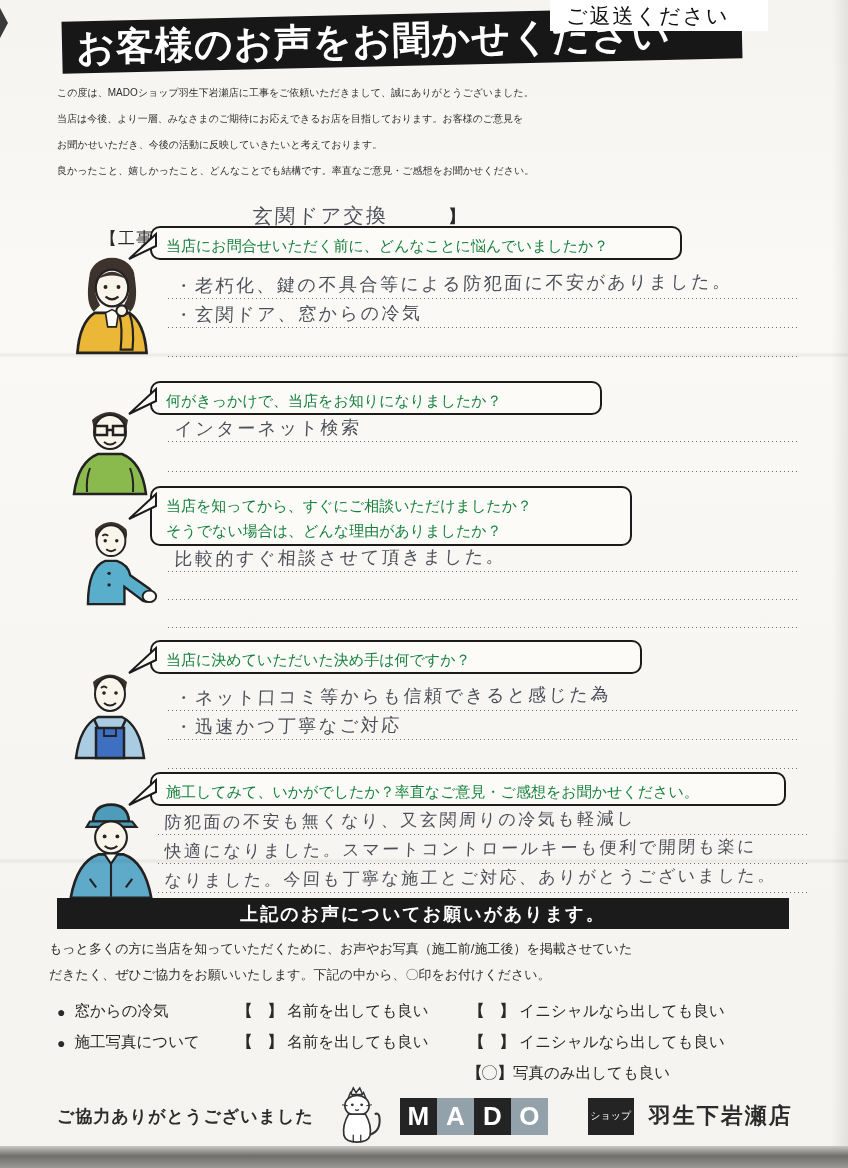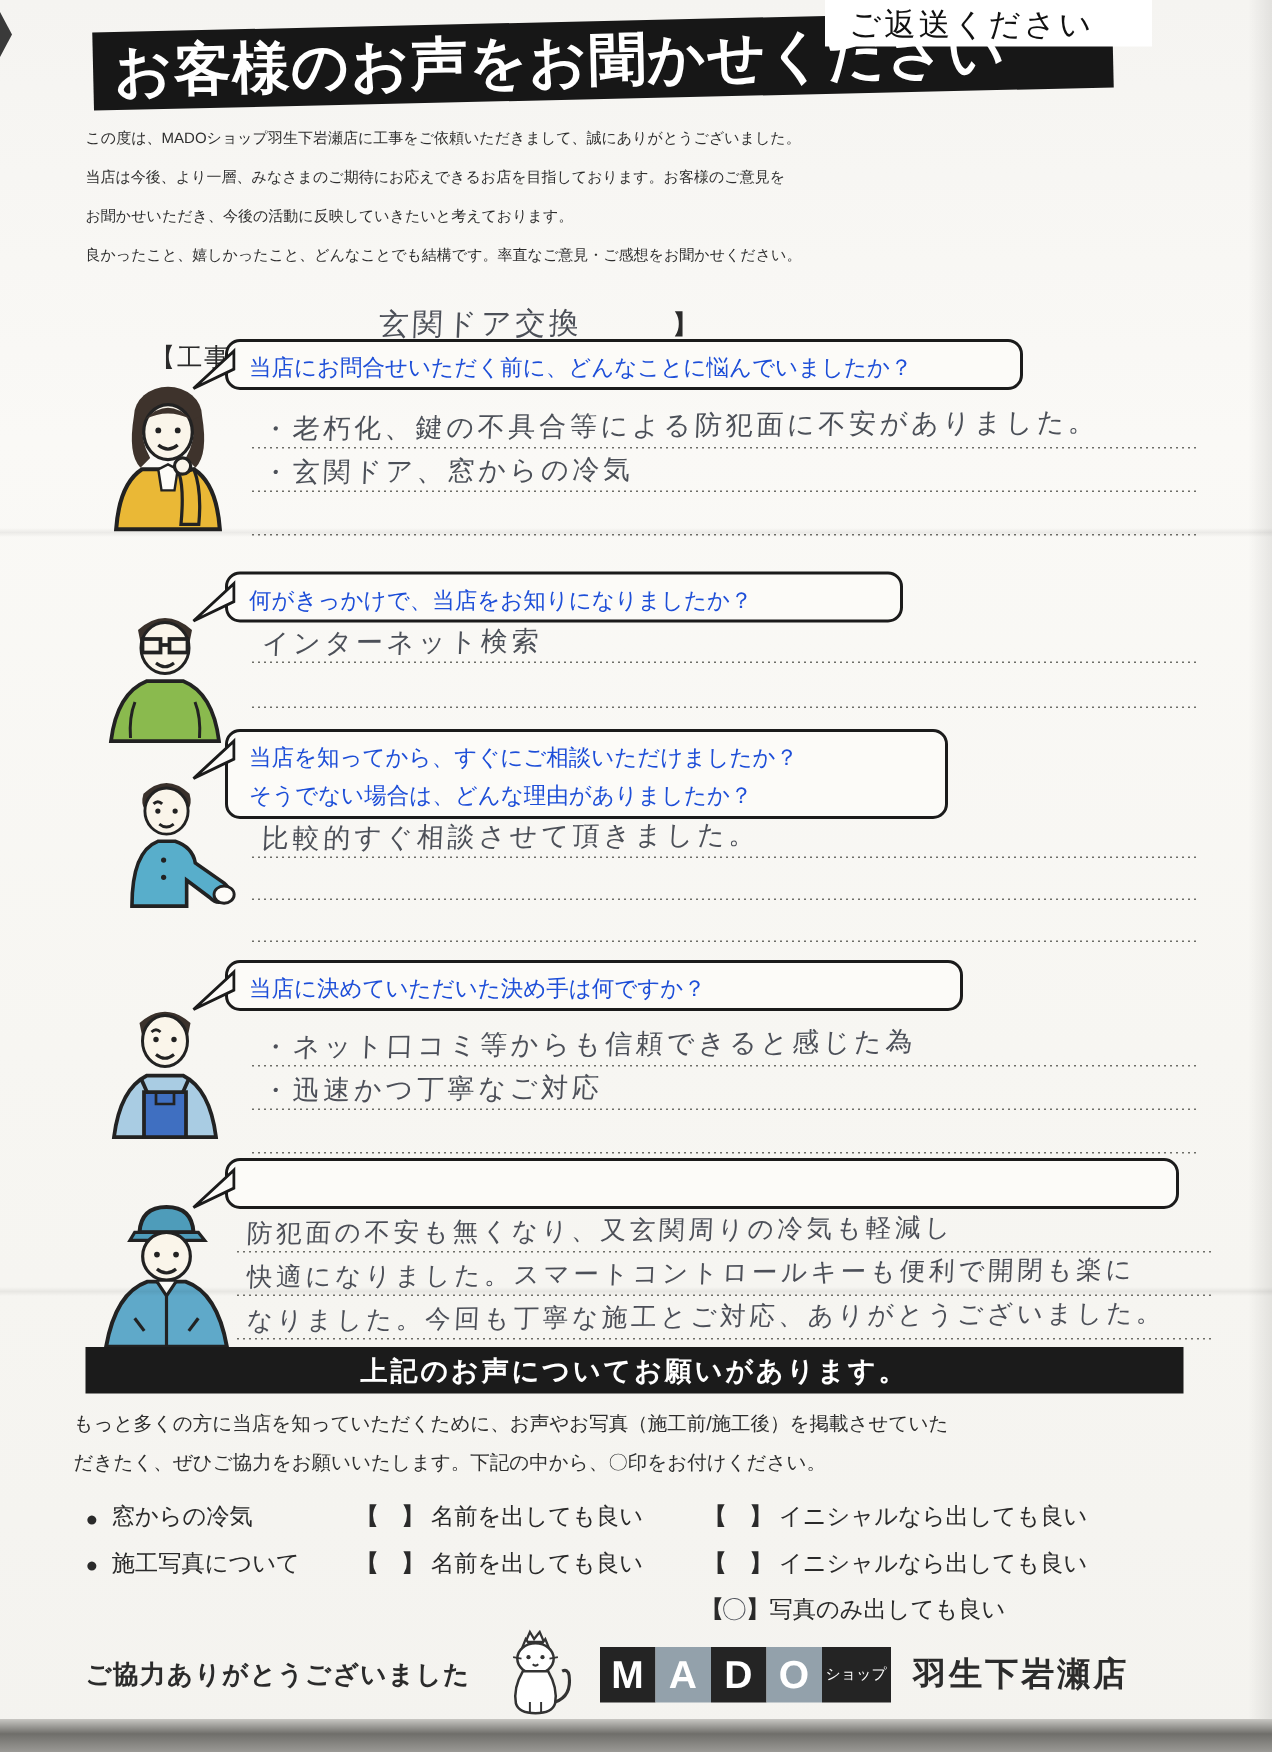--- a/index.html
+++ b/index.html
@@ -36,21 +36,21 @@
   
   .hw{font-family:"DejaVu Sans",sans-serif;color:#3a3e48;letter-spacing:2.5px;white-space:nowrap;
     transform:rotate(-0.5deg) skewX(-3deg);transform-origin:left bottom;opacity:.9;}
   .work .hw{font-size:20px;margin-left:26px;}
 
   
   .qblock{position:absolute;left:0;width:848px;}
   .char{position:absolute;}
   .char svg{display:block;width:100%;height:100%;}
   .bubble{position:absolute;background:#fcfbf8;border:2px solid #1b1b1b;border-radius:10px;
-    padding:5px 14px;font-size:15px;line-height:25px;color:#1d4ed8;box-sizing:border-box;}
+    padding:5px 14px;font-size:15px;line-height:25px;color:#15803d;box-sizing:border-box;}
   .tail{position:absolute;left:-25px;top:3px;width:30px;height:32px;z-index:2;}
   .lines{position:absolute;}
   .ans-line{position:relative;
     background:repeating-linear-gradient(to right,#6e6e68 0 1.5px,transparent 1.5px 4px) bottom/100% 1.5px no-repeat;}
   .ans-line .hw{position:absolute;left:6px;bottom:1px;font-size:18px;}
 
   #qb0{top:224px}
   #qb0 .char{left:58px;top:22px;width:108px;height:110px}
   #qb0 .bubble{left:150px;top:2px;width:532px;height:34px}
   #qb0 .lines{left:168px;top:46px;width:632px}
@@ -100,21 +100,21 @@
 
   
   .footer{position:absolute;left:57px;top:1086px;width:745px;display:flex;align-items:center;gap:15px;}
   .thanks{font-size:17px;font-weight:bold;letter-spacing:1px;white-space:nowrap;}
   .cat{width:56px;height:60px;flex:none;}
   .logo{display:flex;align-items:center;}
   .logo .sq{width:37px;height:37px;display:flex;align-items:center;justify-content:center;
     color:#fff;font-weight:bold;font-size:26px;}
   .sq.dark{background:#242424}.sq.gray{background:#93a1ab}
   .logo .shop{width:46px;height:37px;background:#242424;color:#fff;font-size:10px;
-    display:flex;align-items:center;justify-content:center;}
+    display:flex;align-items:center;justify-content:center;margin-left:40px;}
   .store{font-size:22px;font-weight:bold;letter-spacing:2px;white-space:nowrap;}
 </style>
 </head>
 <body>
 
 <div class="page">
 
   <div class="title-banner">
     <span class="t">お客様のお声をお聞かせください</span>
   </div>
@@ -282,20 +282,21 @@
         <path d="M44,57 L50,66 L56,57" fill="#fdfcf8" stroke="#222" stroke-width="2"></path>
         <line x1="50" y1="66" x2="50" y2="97" stroke="#222" stroke-width="2"></line>
         <path d="M30,80 L36,88" stroke="#222" stroke-width="2" fill="none"></path>
         <path d="M70,80 L64,88" stroke="#222" stroke-width="2" fill="none"></path>
       </svg>
     </div>
     <div class="bubble">
       <svg class="tail" viewBox="0 0 30 32">
         <polygon points="29,3 2,28 29,15" fill="#fcfbf8" stroke="#1b1b1b" stroke-width="2"></polygon>
       </svg>
+      <div>施工してみて、いかがでしたか？率直なご意見・ご感想をお聞かせください。</div>
     </div>
     <div class="lines">
       <div class="ans-line">
           <span class="hw">防犯面の不安も無くなり、又玄関周りの冷気も軽減し</span>
         </div>
       <div class="ans-line">
           <span class="hw">快適になりました。スマートコントロールキーも便利で開閉も楽に</span>
         </div>
       <div class="ans-line">
           <span class="hw">なりました。今回も丁寧な施工とご対応、ありがとうございました。</span>

